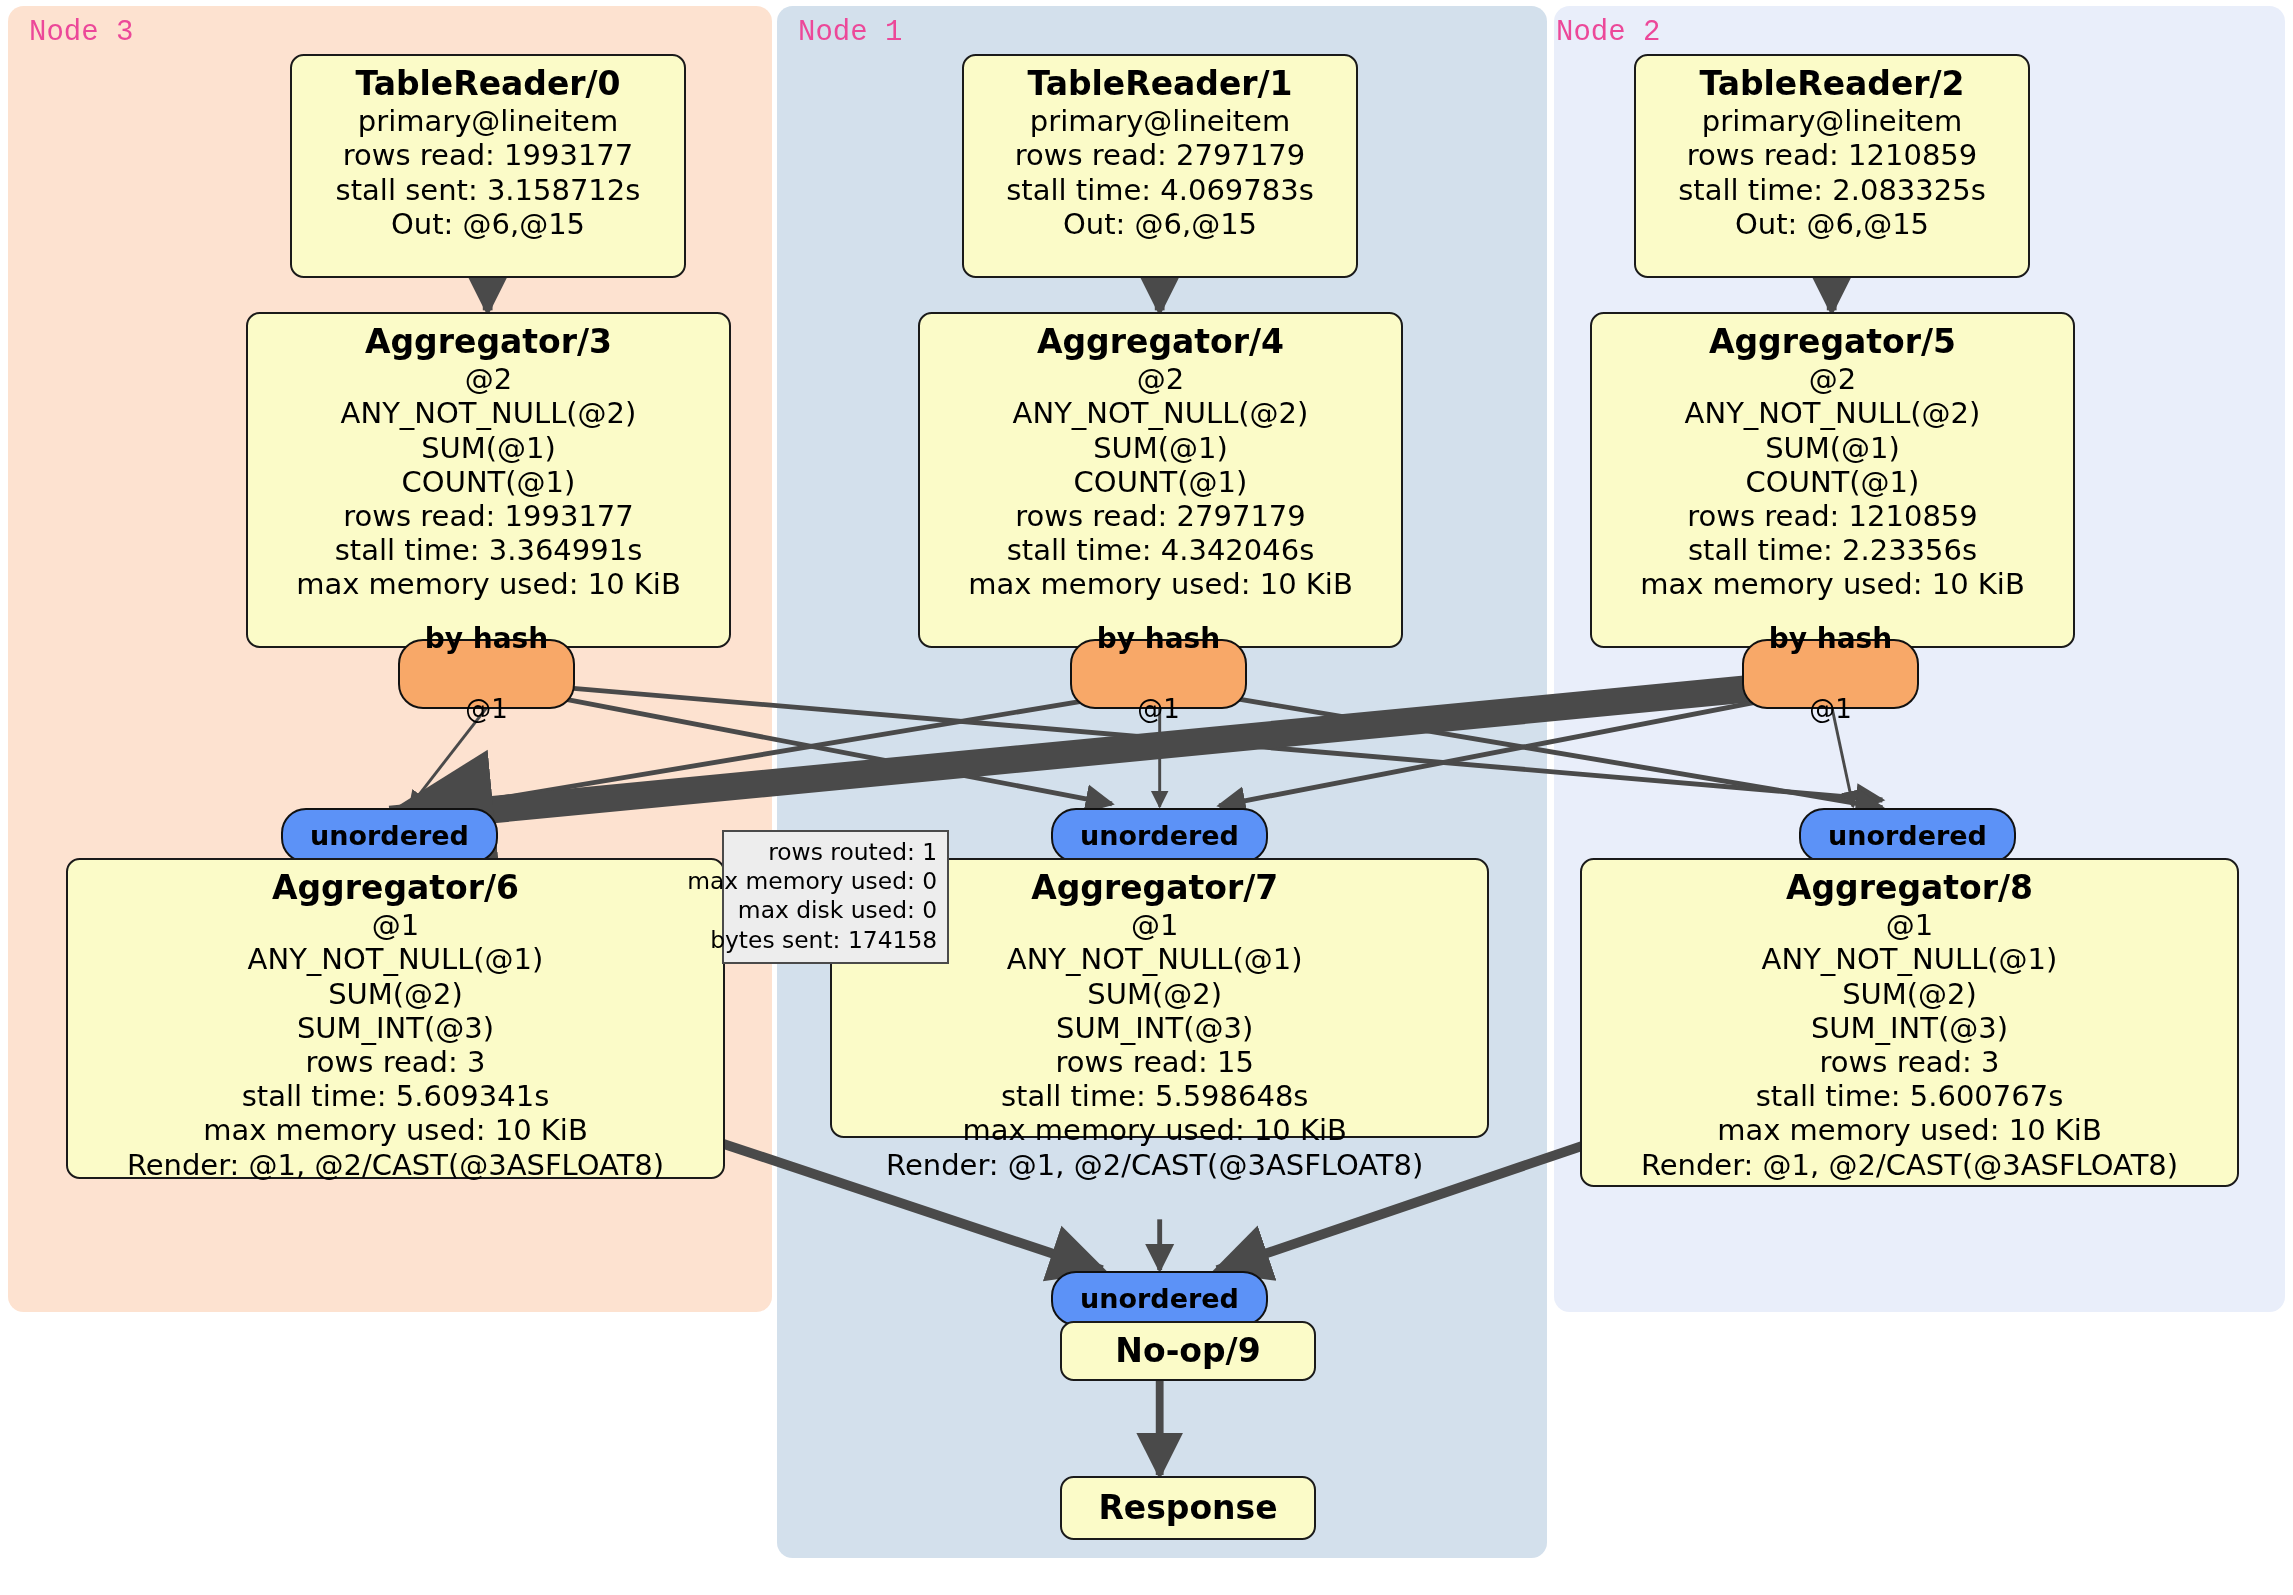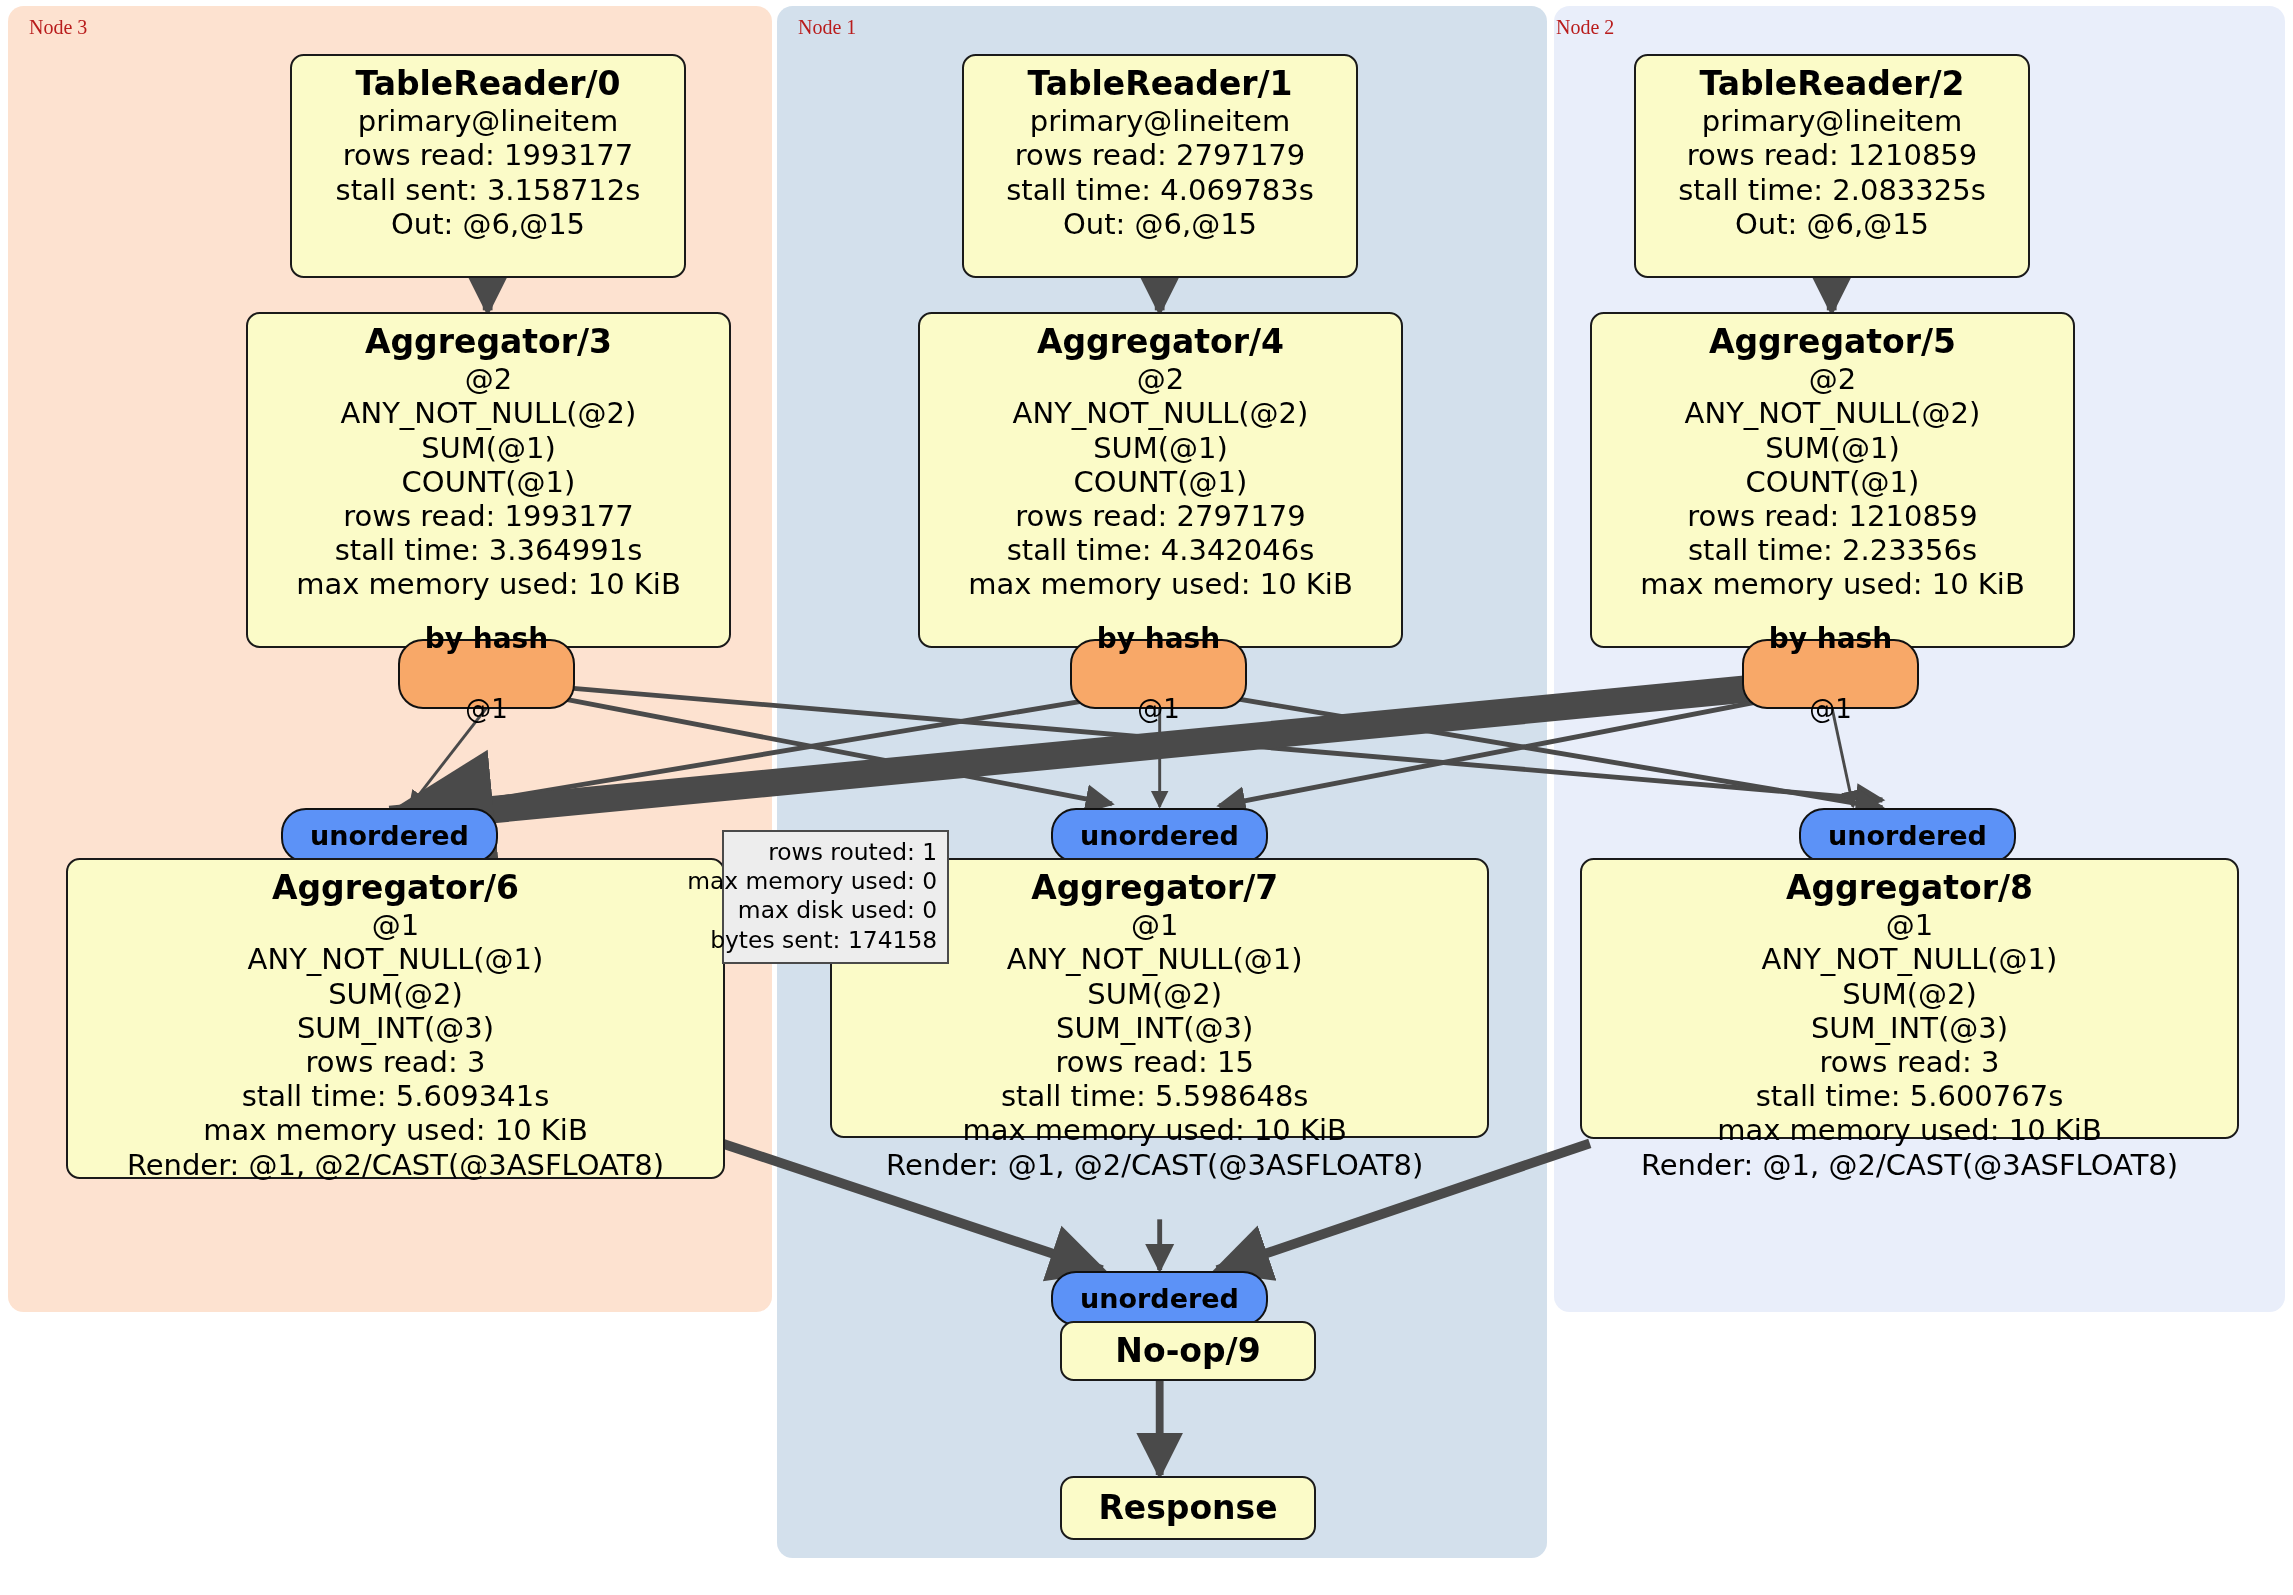--- a/index.html
+++ b/index.html
@@ -16,23 +16,23 @@
     overflow: hidden;
   }
 
   
   .cluster {
     position: absolute;
     border-radius: 15.6px;
   }
   .cluster-label {
     position: absolute;
-    font-size: 20px;
-    color: #b91c1c;
-    font-family: Liberation Serif, serif;
+    font-size: 29px;
+    color: #ec4899;
+    font-family: Liberation Mono, monospace;
     white-space: nowrap;
   }
 
   
   #edges {
     position: absolute;
     left: 0; top: 0;
     width: 2294px;
     height: 1596px;
     pointer-events: none;
@@ -275,21 +275,21 @@
     <div class="pline">@1</div>
     <div class="pline">ANY_NOT_NULL(@1)</div>
     <div class="pline">SUM(@2)</div>
     <div class="pline">SUM_INT(@3)</div>
     <div class="pline">rows read: 15</div>
     <div class="pline">stall time: 5.598648s</div>
     <div class="pline">max memory used: 10 KiB</div>
     <div class="pline">Render: @1, @2/CAST(@3ASFLOAT8)</div>
   </div>
 
-  <div class="proc" style="left:1580px; top:858px; width:659px; height:281px;">
+  <div class="proc" style="left:1580px; top:858px; width:659px; height:329px;">
     <div class="ptitle">Aggregator/8</div>
     <div class="pline">@1</div>
     <div class="pline">ANY_NOT_NULL(@1)</div>
     <div class="pline">SUM(@2)</div>
     <div class="pline">SUM_INT(@3)</div>
     <div class="pline">rows read: 3</div>
     <div class="pline">stall time: 5.600767s</div>
     <div class="pline">max memory used: 10 KiB</div>
     <div class="pline">Render: @1, @2/CAST(@3ASFLOAT8)</div>
   </div>

